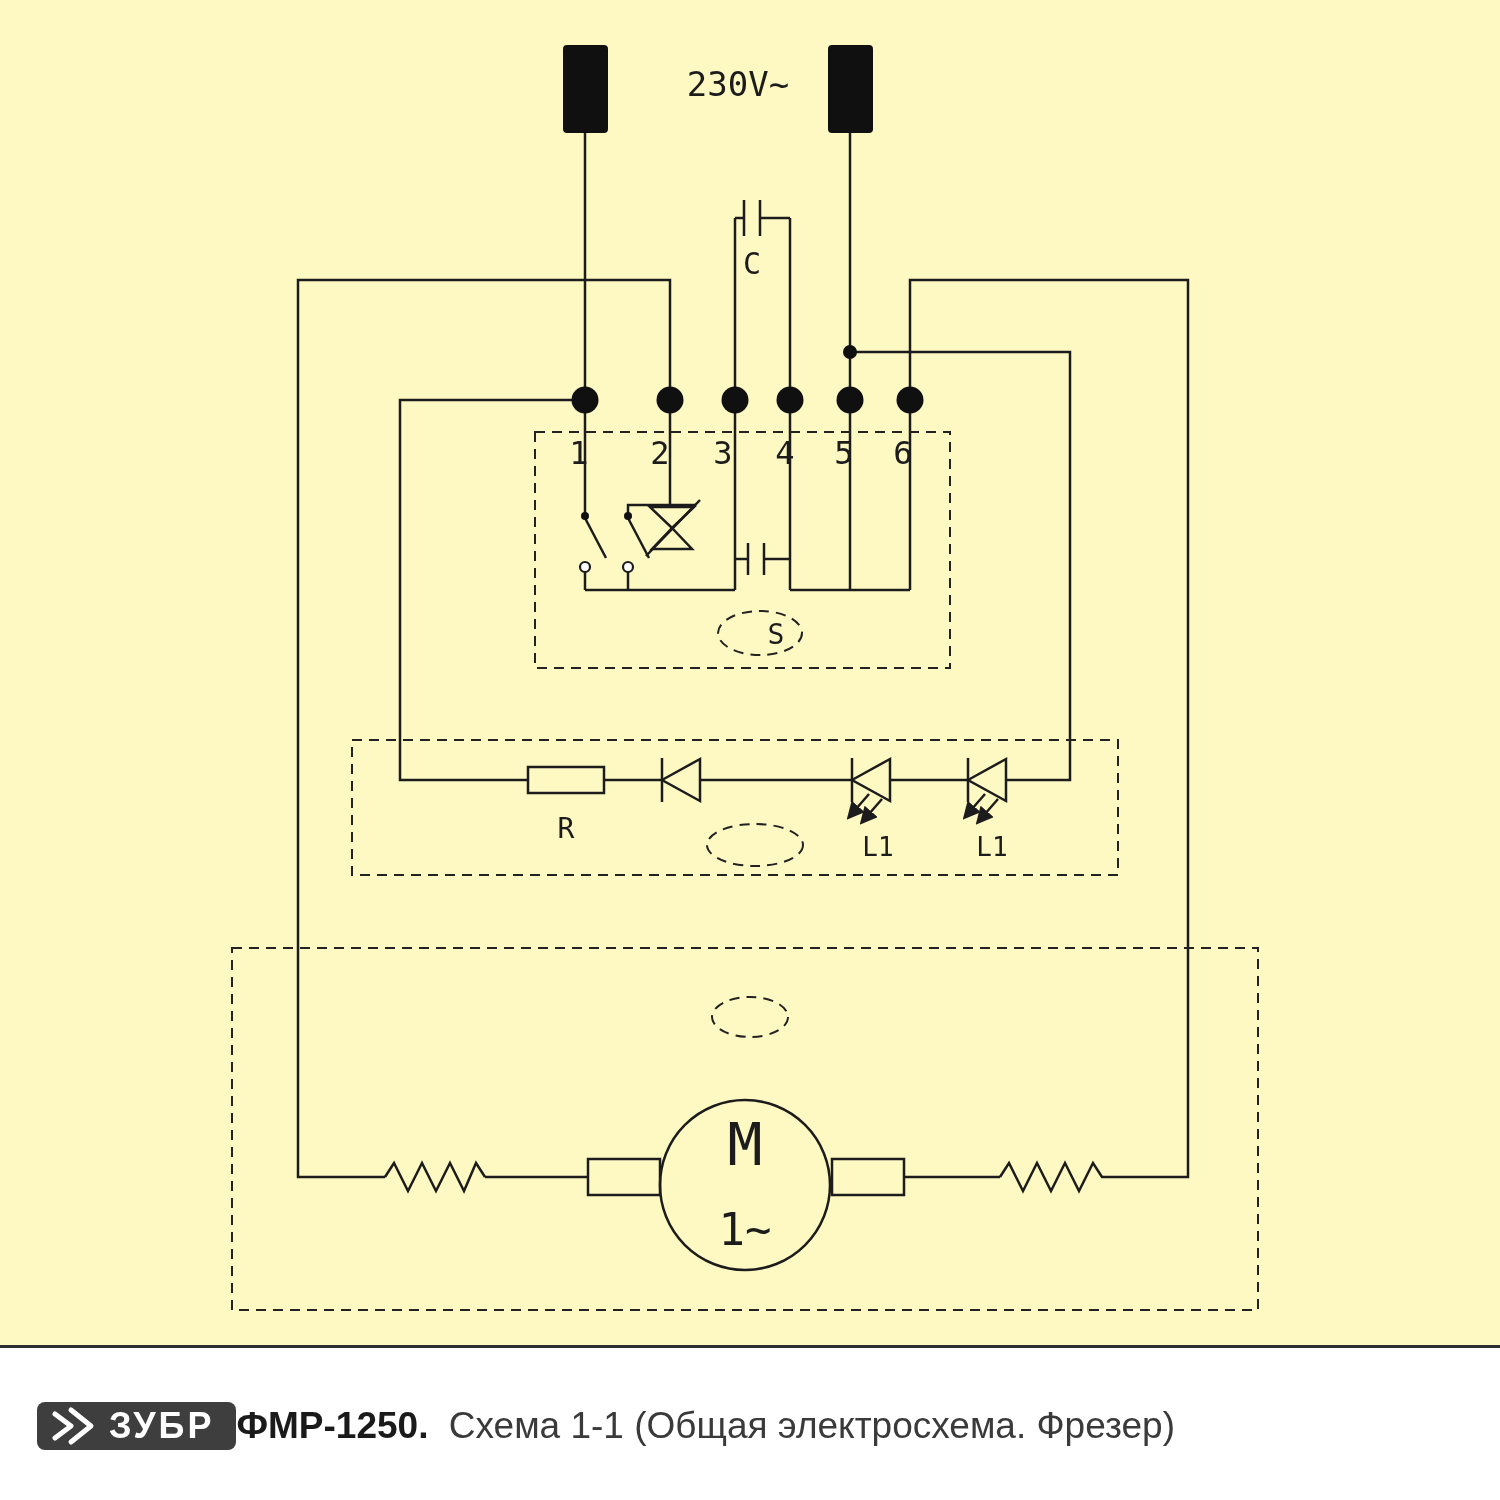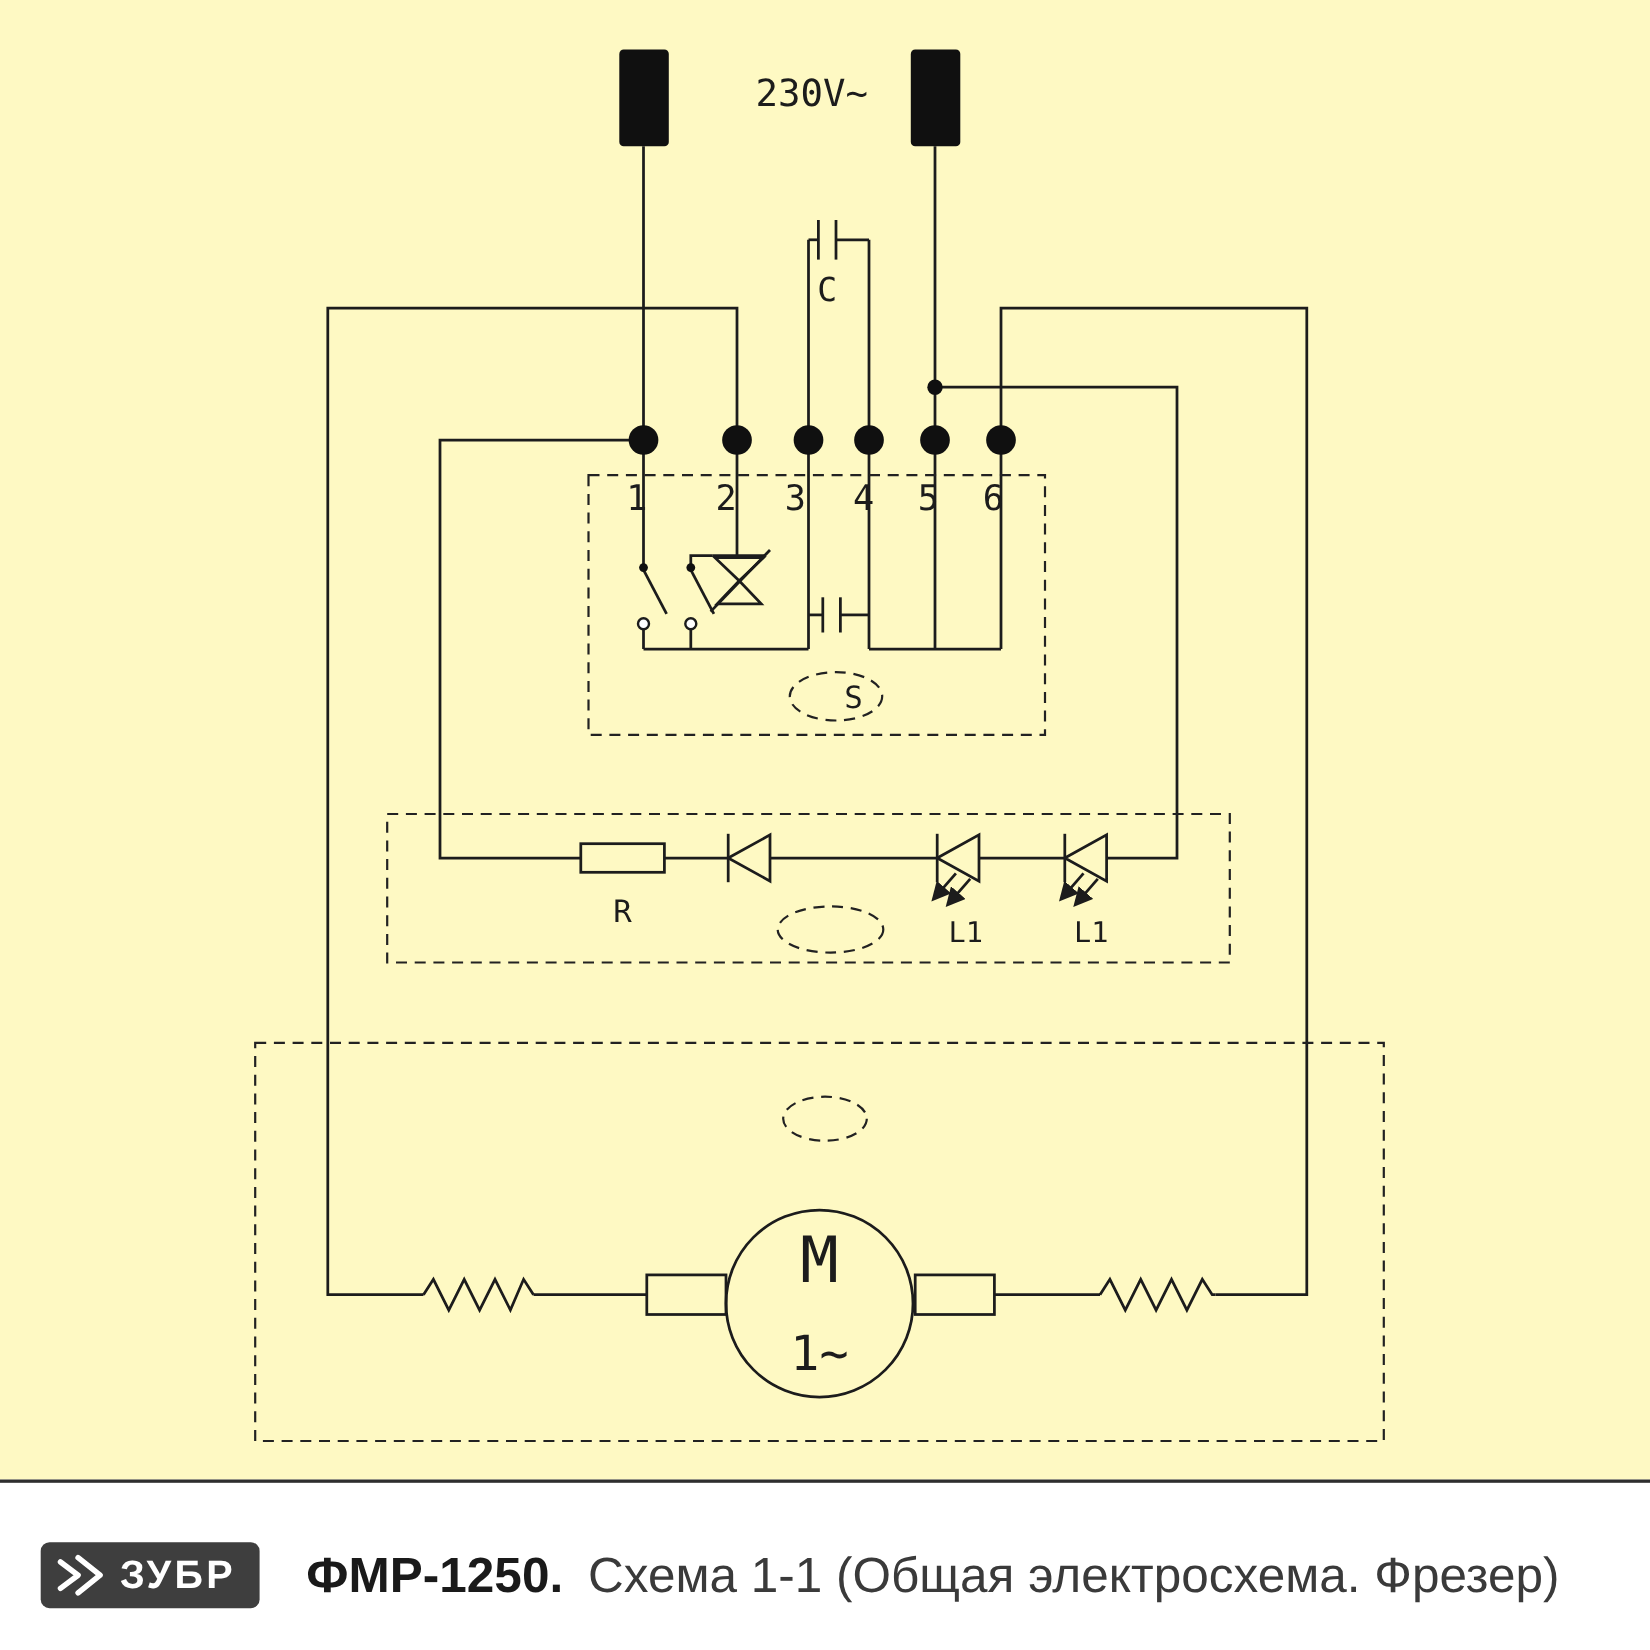--- a/index.html
+++ b/index.html
@@ -4,24 +4,24 @@
 <style>
   html,body{margin:0;padding:0;background:#fff;}
   .page{position:relative;width:1500px;height:1500px;background:#fef9c3;overflow:hidden;
         font-family:"DejaVu Sans Mono",monospace;}
   svg{display:block;}
   .lbl{fill:#1c1c1c;font-family:"DejaVu Sans Mono",monospace;}
   .footer{position:absolute;left:0;top:1345px;width:1500px;height:155px;background:#fff;}
   .rule{width:100%;height:3px;background:#2e2e2e;}
   .footer-row{display:flex;align-items:center;margin:54px 0 0 37px;}
   .logo{display:flex;align-items:center;gap:12px;background:#3e3e3e;border-radius:8px;
-        height:60px;padding:0 22px 0 14px;box-sizing:border-box;}
+        height:48px;padding:0 22px 0 14px;box-sizing:border-box;}
   .logo-text{color:#ffffff;font-family:"Liberation Sans",sans-serif;font-weight:bold;
         font-size:36px;letter-spacing:3px;line-height:1;}
-  .caption{margin-left:42px;font-family:"Liberation Sans",sans-serif;font-size:45px;color:#222;}
+  .caption{font-family:"Liberation Sans",sans-serif;font-size:37px;color:#222;}
   .model{font-weight:bold;color:#1a1a1a;}
   .subtitle{font-weight:normal;color:#3a3a3a;margin-left:10px;}
 </style>
 </head>
 <body>
 
 <div class="page">
 
   <svg width="1500" height="1345" viewBox="0 0 1500 1345">
     <defs>

